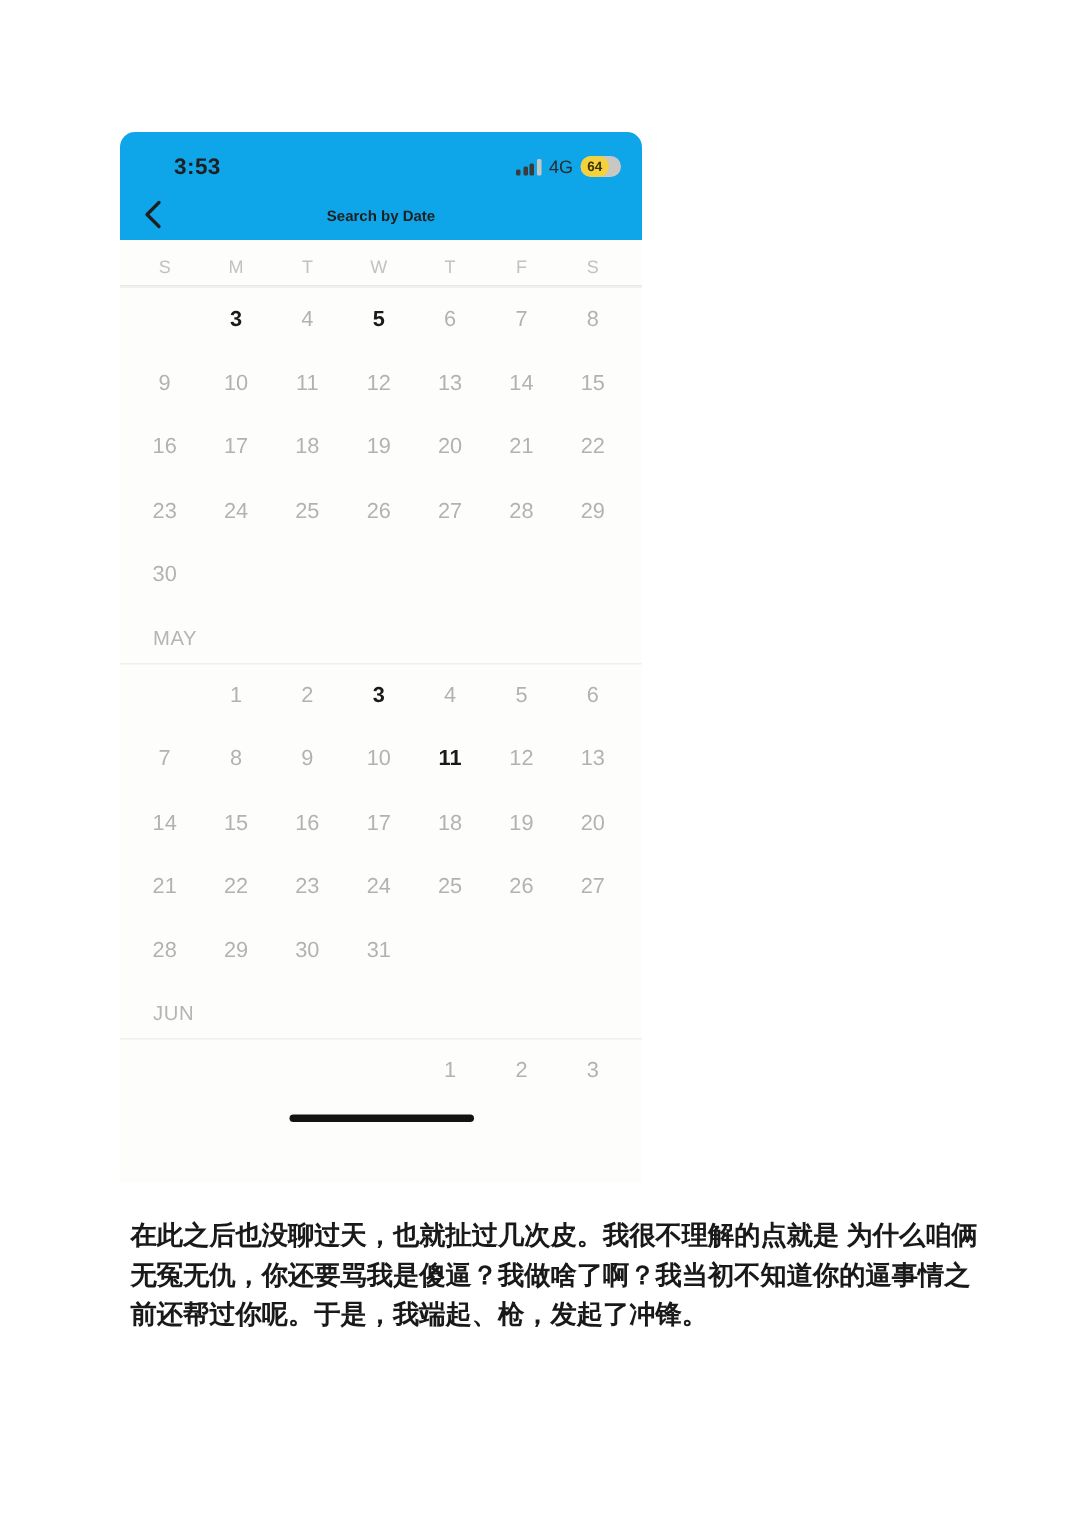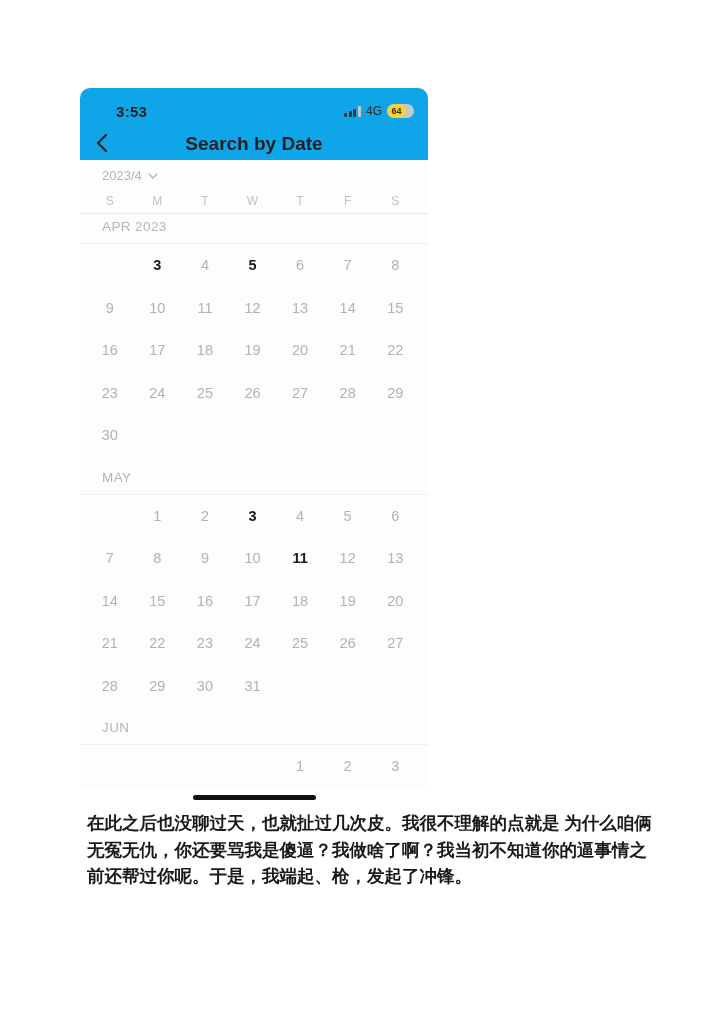--- a/index.html
+++ b/index.html
@@ -49,21 +49,21 @@
     font-size: 9px; font-weight: bold; color: #3c3300;
   }
   .nav-bar {
     position: relative; height: 40px;
     display: flex; align-items: center; justify-content: center;
   }
   .back-chevron {
     position: absolute; left: 16px; top: 9px;
     width: 12px; height: 20px; cursor: pointer;
   }
-  .nav-title { font-size: 19px; font-weight: bold; color: #1f1f1f; }
+  .nav-title { font-size: 10px; font-weight: bold; color: #1f1f1f; }
 
   
   .cal-body { padding-top: 6px; }
   .month-selector {
     display: flex; align-items: center; gap: 6px;
     padding: 2px 0 6px 22px;
     font-size: 13px; color: #b7b5b2; cursor: pointer;
   }
   .weekday-row, .week {
     display: grid;
@@ -121,39 +121,32 @@
     </div>
     <div class="nav-bar">
       <svg class="back-chevron" viewBox="0 0 12 20">
         <polyline points="10,2 2,10 10,18" fill="none" stroke="#1f1f1f" stroke-width="2.2" stroke-linecap="round" stroke-linejoin="round"></polyline>
       </svg>
       <span class="nav-title">Search by Date</span>
     </div>
   </div>
 
   <div class="cal-body">
-    <div class="month-selector">
-      <span>2023/4</span>
-      <svg width="10" height="6" viewBox="0 0 10 6">
-        <polyline points="1,1 5,5 9,1" fill="none" stroke="#b7b5b2" stroke-width="1.4" stroke-linecap="round" stroke-linejoin="round"></polyline>
-      </svg>
-    </div>
     <div class="weekday-row" id="weekday-row">
         <span>S</span>
         <span>M</span>
         <span>T</span>
         <span>W</span>
         <span>T</span>
         <span>F</span>
         <span>S</span>
       </div>
     <div class="divider"></div>
     <div id="months">
         <div class="month">
-          <div class="month-label">APR 2023</div>
           <div class="divider faint"></div>
           <div class="week">
             <span class="day"></span>
             <span class="day active">3</span>
             <span class="day">4</span>
             <span class="day active">5</span>
             <span class="day">6</span>
             <span class="day">7</span>
             <span class="day">8</span>
           </div>

